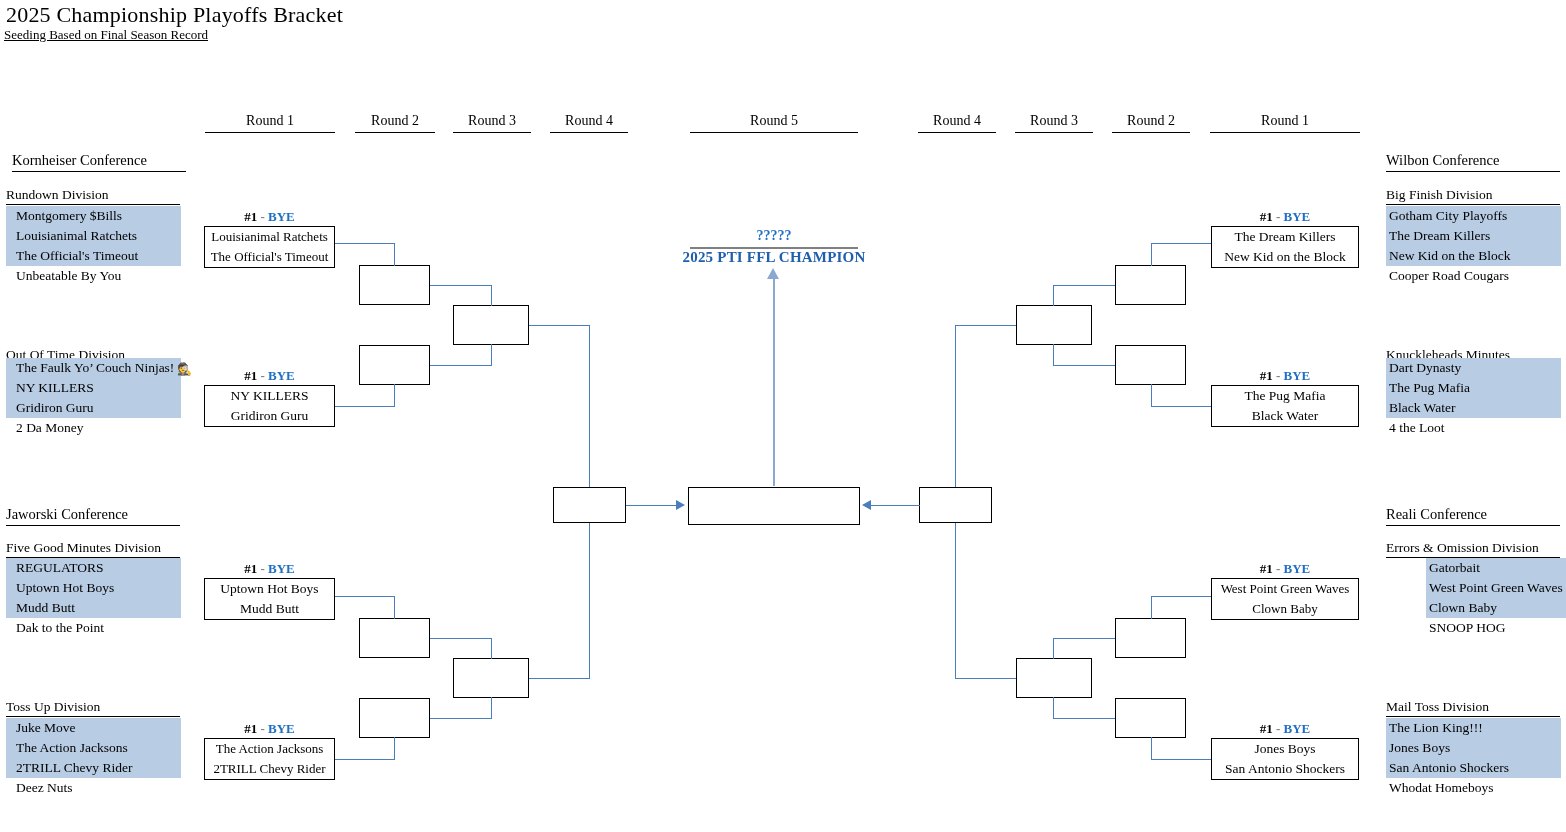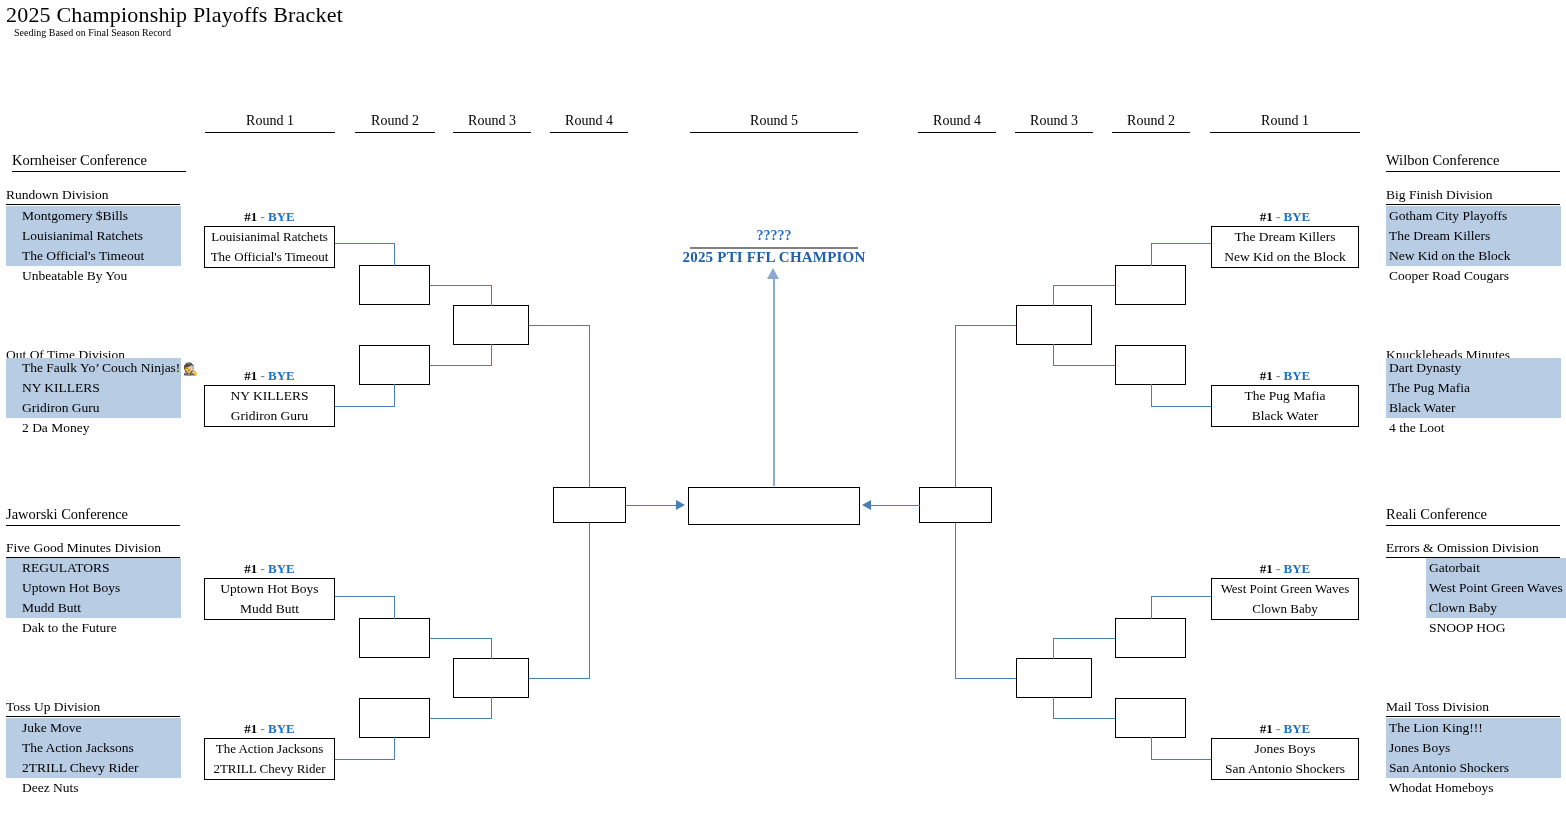--- a/index.html
+++ b/index.html
@@ -7,21 +7,21 @@
     width:1566px;height:832px;position:relative;
     background:#ffffff;
     font-family:"Liberation Serif","DejaVu Serif",serif;
     color:#000000;
     overflow:hidden;
   }
   .abs{position:absolute;}
 
   
   #page-title{left:6px;top:2px;font-size:22px;letter-spacing:.2px;white-space:nowrap;}
-  #page-subtitle{left:14px;top:27px;font-size:10px;white-space:nowrap;}
+  #page-subtitle{left:4px;top:27px;font-size:13px;white-space:nowrap;text-decoration:underline;}
 
   
   .round-hdr{
     font-size:14px;text-align:center;
     border-bottom:1.4px solid #000;
     padding-bottom:3px;white-space:nowrap;
   }
 
   
   .conf-hdr{
@@ -30,21 +30,21 @@
   }
   .div-hdr{
     font-size:13.5px;border-bottom:1.2px solid #000;
     padding-bottom:1px;white-space:nowrap;
   }
 
   
   .team-list{width:175px;}
   .team-row{
     font-size:13.5px;height:20px;line-height:20px;
-    white-space:nowrap;padding:0 16px;
+    white-space:nowrap;padding:0 10px;
   }
   .team-row.hl{background:#b8cce4;}
   .team-list.right .team-row{padding-left:3px;}
 
   
   .mbox{
     border:1.6px solid #000;
     box-sizing:border-box;
     background:#ffffff;
   }
@@ -132,21 +132,21 @@
   <div class="team-row">2 Da Money</div>
 </div>
 
 <div class="abs conf-hdr" style="left:6px;top:506px;width:174px;">Jaworski Conference</div>
 
 <div class="abs div-hdr" style="left:6px;top:540px;width:174px;">Five Good Minutes Division</div>
 <div class="abs team-list" style="left:6px;top:558px;">
   <div class="team-row hl">REGULATORS</div>
   <div class="team-row hl">Uptown Hot Boys</div>
   <div class="team-row hl">Mudd Butt</div>
-  <div class="team-row">Dak to the Future</div>
+  <div class="team-row">Dak to the Point</div>
 </div>
 
 <div class="abs div-hdr" style="left:6px;top:699px;width:174px;">Toss Up Division</div>
 <div class="abs team-list" style="left:6px;top:718px;">
   <div class="team-row hl">Juke Move</div>
   <div class="team-row hl">The Action Jacksons</div>
   <div class="team-row hl">2TRILL Chevy Rider</div>
   <div class="team-row">Deez Nuts</div>
 </div>
 

